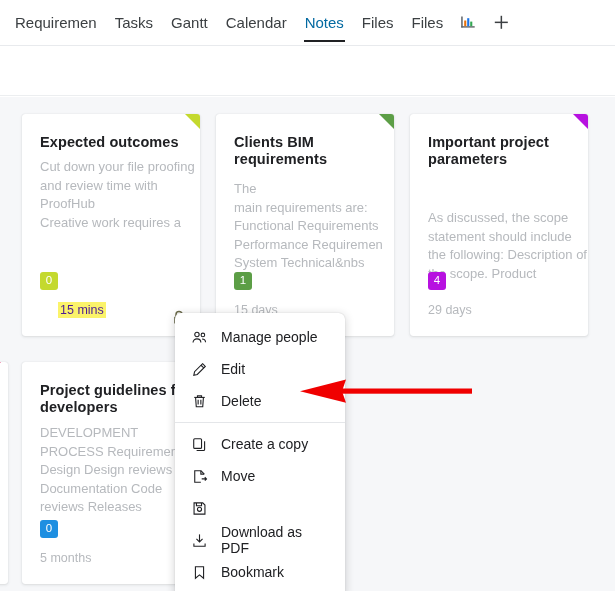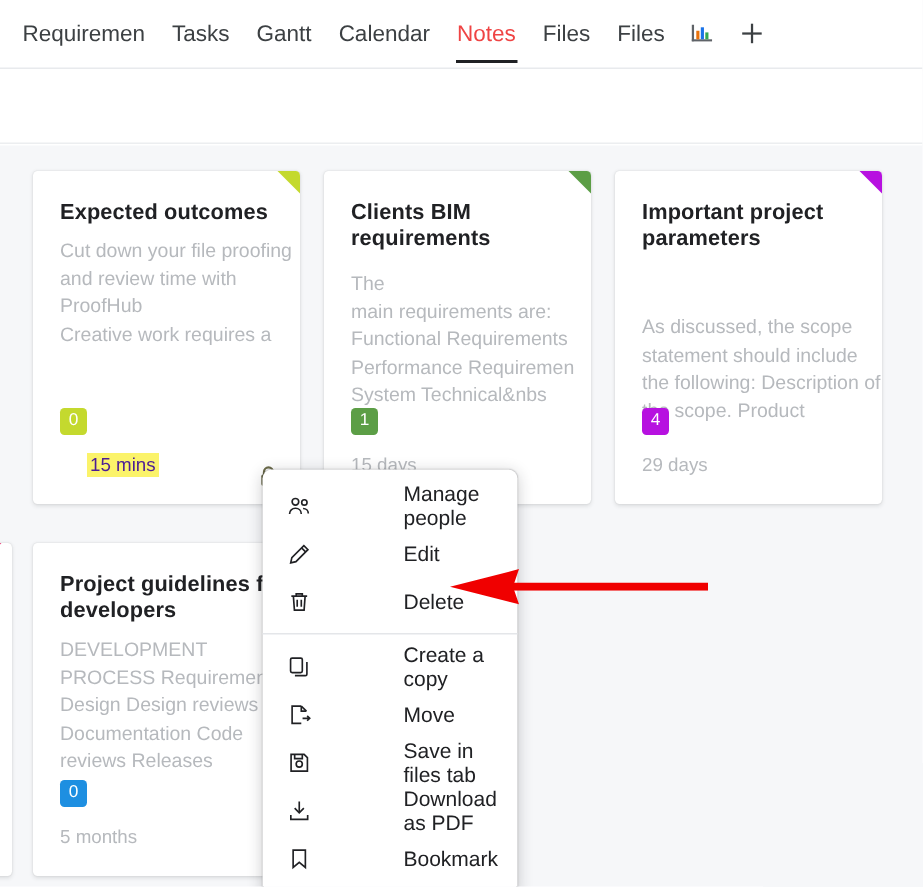--- a/index.html
+++ b/index.html
@@ -32,21 +32,21 @@
     font-size: 15px;
     color: #3c4043;
     padding: 0 9px;
     line-height: 30px;
     height: 30px;
     white-space: nowrap;
     position: relative;
     cursor: pointer;
   }
   .navtab.active {
-    color: #ef4444;
+    color: #0369a1;
   }
   .navtab.active::after {
     content: "";
     position: absolute;
     left: 8px; right: 8px;
     bottom: -4px;
     height: 2px;
     background: #202124;
   }
   .navicon {
@@ -162,21 +162,20 @@
   }
   .menu-item {
     display: flex;
     align-items: center;
     height: 32px;
     padding: 0 14px;
     font-size: 14px;
     color: #202124;
     cursor: pointer;
     box-sizing: border-box;
-    gap: 48px;
   }
   .menu-item .mi-icon {
     width: 20px;
     height: 20px;
     margin-right: 12px;
     flex: 0 0 20px;
     display: flex;
     align-items: center;
     justify-content: center;
   }
@@ -337,21 +336,20 @@
   </div>
 
   <div class="menu-item">
     <span class="mi-icon">
       <svg width="17" height="17" viewBox="0 0 20 20" fill="none" stroke="#202124" stroke-width="1.3">
         <path d="M3.6 3.4h10.2l2.6 2.6v10.6H3.6z"></path>
         <circle cx="10" cy="11" r="2.4"></circle>
         <path d="M6.4 3.4v3.4h6V3.4"></path>
       </svg>
     </span>
-    <span>Save in files tab</span>
   </div>
 
   <div class="menu-item">
     <span class="mi-icon">
       <svg width="17" height="17" viewBox="0 0 20 20" fill="none" stroke="#202124" stroke-width="1.3">
         <path d="M10 2.8v8.4"></path>
         <path d="M6.4 8l3.6 3.6L13.6 8"></path>
         <path d="M3.4 13.4v3.4h13.2v-3.4"></path>
       </svg>
     </span>

